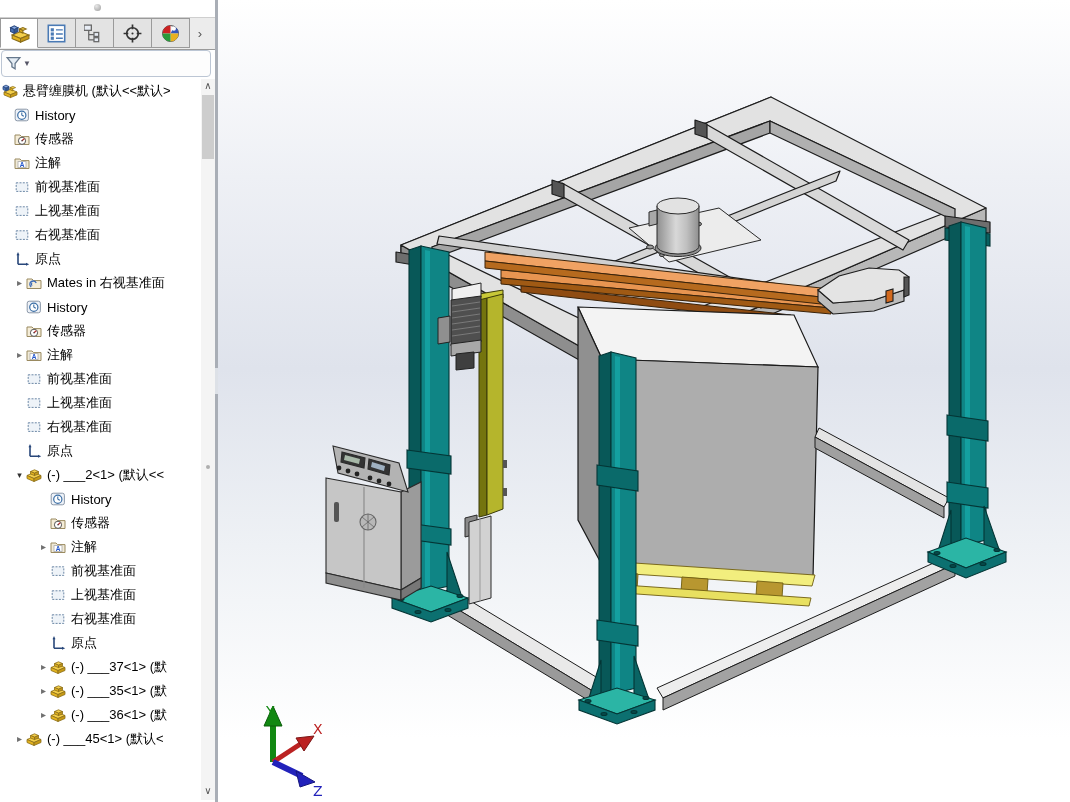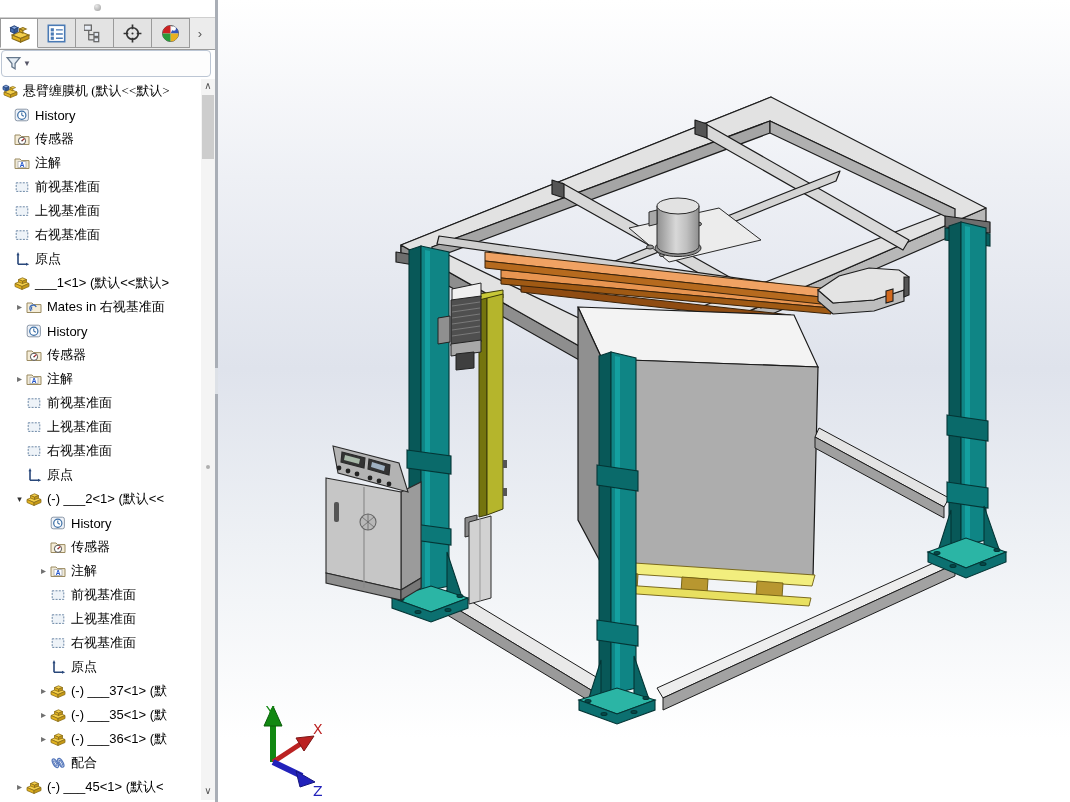--- a/index.html
+++ b/index.html
@@ -27,21 +27,21 @@
     background:#fdfdfd;display:flex;align-items:center;padding:0 3px;}
   #filter-box svg{width:17px;height:17px;}
   #filter-caret{color:#556;font-size:8px;margin-left:1px;}
   #filter-input{flex:1;border:none;outline:none;background:transparent;font-size:12px;height:20px;}
 
   
   #tree{position:absolute;left:0;top:79px;width:200px;bottom:0;overflow:hidden;
     font-size:13px;color:#000;}
   .row{height:24px;display:flex;align-items:center;white-space:nowrap;overflow:hidden;cursor:default;}
   .row .lbl{margin-left:1px;}
-  .d0{padding-left:2px;font-family:Liberation Serif, serif;} .d1{padding-left:14px;} .d2{padding-left:13px;} .d3{padding-left:37px;}
+  .d0{padding-left:2px;} .d1{padding-left:14px;} .d2{padding-left:13px;} .d3{padding-left:37px;}
   .arrowslot{width:13px;flex:0 0 13px;font-size:10px;color:#707070;text-align:center;line-height:24px;}
   .arrowslot.down{color:#303030;font-size:9px;}
   .ticon{width:16px;height:16px;flex:0 0 16px;margin-right:4px;}
 
   
   #vscroll{position:absolute;right:0px;top:79px;width:14px;height:721px;background:#f4f4f4;}
   .scr-btn{position:absolute;left:0;width:14px;height:14px;color:#555;font-size:10px;
     text-align:center;line-height:14px;}
   #scr-up{top:0;} #scr-down{bottom:2px;}
   #scr-thumb{position:absolute;left:1px;top:16px;width:12px;height:64px;background:#cdcdcd;}
@@ -241,165 +241,152 @@
             <use href="#plane"></use>
           </svg>
           <span class="lbl">右视基准面</span>
         </div>
         <div class="row d1">
           <svg class="ticon">
             <use href="#origin"></use>
           </svg>
           <span class="lbl">原点</span>
         </div>
-        <div class="row d1">
+        <div class="row d2">
+          <span class="arrowslot">▸</span>
+          <svg class="ticon">
+            <use href="#mates-folder"></use>
+          </svg>
+          <span class="lbl">Mates in 右视基准面</span>
+        </div>
+        <div class="row d2">
+          <span class="arrowslot"></span>
+          <svg class="ticon">
+            <use href="#history"></use>
+          </svg>
+          <span class="lbl">History</span>
+        </div>
+        <div class="row d2">
+          <span class="arrowslot"></span>
+          <svg class="ticon">
+            <use href="#sensors"></use>
+          </svg>
+          <span class="lbl">传感器</span>
+        </div>
+        <div class="row d2">
+          <span class="arrowslot">▸</span>
+          <svg class="ticon">
+            <use href="#annotations"></use>
+          </svg>
+          <span class="lbl">注解</span>
+        </div>
+        <div class="row d2">
+          <span class="arrowslot"></span>
+          <svg class="ticon">
+            <use href="#plane"></use>
+          </svg>
+          <span class="lbl">前视基准面</span>
+        </div>
+        <div class="row d2">
+          <span class="arrowslot"></span>
+          <svg class="ticon">
+            <use href="#plane"></use>
+          </svg>
+          <span class="lbl">上视基准面</span>
+        </div>
+        <div class="row d2">
+          <span class="arrowslot"></span>
+          <svg class="ticon">
+            <use href="#plane"></use>
+          </svg>
+          <span class="lbl">右视基准面</span>
+        </div>
+        <div class="row d2">
+          <span class="arrowslot"></span>
+          <svg class="ticon">
+            <use href="#origin"></use>
+          </svg>
+          <span class="lbl">原点</span>
+        </div>
+        <div class="row d2">
+          <span class="arrowslot down">▾</span>
           <svg class="ticon">
             <use href="#part"></use>
           </svg>
-          <span class="lbl">___1&lt;1&gt; (默认&lt;&lt;默认&gt;</span>
-        </div>
-        <div class="row d2">
+          <span class="lbl">(-) ___2&lt;1&gt; (默认&lt;&lt;</span>
+        </div>
+        <div class="row d3">
+          <span class="arrowslot"></span>
+          <svg class="ticon">
+            <use href="#history"></use>
+          </svg>
+          <span class="lbl">History</span>
+        </div>
+        <div class="row d3">
+          <span class="arrowslot"></span>
+          <svg class="ticon">
+            <use href="#sensors"></use>
+          </svg>
+          <span class="lbl">传感器</span>
+        </div>
+        <div class="row d3">
           <span class="arrowslot">▸</span>
           <svg class="ticon">
-            <use href="#mates-folder"></use>
-          </svg>
-          <span class="lbl">Mates in 右视基准面</span>
-        </div>
-        <div class="row d2">
-          <span class="arrowslot"></span>
-          <svg class="ticon">
-            <use href="#history"></use>
-          </svg>
-          <span class="lbl">History</span>
-        </div>
-        <div class="row d2">
-          <span class="arrowslot"></span>
-          <svg class="ticon">
-            <use href="#sensors"></use>
-          </svg>
-          <span class="lbl">传感器</span>
-        </div>
-        <div class="row d2">
+            <use href="#annotations"></use>
+          </svg>
+          <span class="lbl">注解</span>
+        </div>
+        <div class="row d3">
+          <span class="arrowslot"></span>
+          <svg class="ticon">
+            <use href="#plane"></use>
+          </svg>
+          <span class="lbl">前视基准面</span>
+        </div>
+        <div class="row d3">
+          <span class="arrowslot"></span>
+          <svg class="ticon">
+            <use href="#plane"></use>
+          </svg>
+          <span class="lbl">上视基准面</span>
+        </div>
+        <div class="row d3">
+          <span class="arrowslot"></span>
+          <svg class="ticon">
+            <use href="#plane"></use>
+          </svg>
+          <span class="lbl">右视基准面</span>
+        </div>
+        <div class="row d3">
+          <span class="arrowslot"></span>
+          <svg class="ticon">
+            <use href="#origin"></use>
+          </svg>
+          <span class="lbl">原点</span>
+        </div>
+        <div class="row d3">
           <span class="arrowslot">▸</span>
           <svg class="ticon">
-            <use href="#annotations"></use>
-          </svg>
-          <span class="lbl">注解</span>
-        </div>
-        <div class="row d2">
-          <span class="arrowslot"></span>
-          <svg class="ticon">
-            <use href="#plane"></use>
-          </svg>
-          <span class="lbl">前视基准面</span>
-        </div>
-        <div class="row d2">
-          <span class="arrowslot"></span>
-          <svg class="ticon">
-            <use href="#plane"></use>
-          </svg>
-          <span class="lbl">上视基准面</span>
-        </div>
-        <div class="row d2">
-          <span class="arrowslot"></span>
-          <svg class="ticon">
-            <use href="#plane"></use>
-          </svg>
-          <span class="lbl">右视基准面</span>
-        </div>
-        <div class="row d2">
-          <span class="arrowslot"></span>
-          <svg class="ticon">
-            <use href="#origin"></use>
-          </svg>
-          <span class="lbl">原点</span>
-        </div>
-        <div class="row d2">
-          <span class="arrowslot down">▾</span>
-          <svg class="ticon">
             <use href="#part"></use>
           </svg>
-          <span class="lbl">(-) ___2&lt;1&gt; (默认&lt;&lt;</span>
-        </div>
-        <div class="row d3">
-          <span class="arrowslot"></span>
-          <svg class="ticon">
-            <use href="#history"></use>
-          </svg>
-          <span class="lbl">History</span>
-        </div>
-        <div class="row d3">
-          <span class="arrowslot"></span>
-          <svg class="ticon">
-            <use href="#sensors"></use>
-          </svg>
-          <span class="lbl">传感器</span>
+          <span class="lbl">(-) ___37&lt;1&gt; (默</span>
         </div>
         <div class="row d3">
           <span class="arrowslot">▸</span>
           <svg class="ticon">
-            <use href="#annotations"></use>
-          </svg>
-          <span class="lbl">注解</span>
-        </div>
-        <div class="row d3">
-          <span class="arrowslot"></span>
-          <svg class="ticon">
-            <use href="#plane"></use>
-          </svg>
-          <span class="lbl">前视基准面</span>
-        </div>
-        <div class="row d3">
-          <span class="arrowslot"></span>
-          <svg class="ticon">
-            <use href="#plane"></use>
-          </svg>
-          <span class="lbl">上视基准面</span>
-        </div>
-        <div class="row d3">
-          <span class="arrowslot"></span>
-          <svg class="ticon">
-            <use href="#plane"></use>
-          </svg>
-          <span class="lbl">右视基准面</span>
-        </div>
-        <div class="row d3">
-          <span class="arrowslot"></span>
-          <svg class="ticon">
-            <use href="#origin"></use>
-          </svg>
-          <span class="lbl">原点</span>
+            <use href="#part"></use>
+          </svg>
+          <span class="lbl">(-) ___35&lt;1&gt; (默</span>
         </div>
         <div class="row d3">
           <span class="arrowslot">▸</span>
           <svg class="ticon">
             <use href="#part"></use>
           </svg>
-          <span class="lbl">(-) ___37&lt;1&gt; (默</span>
-        </div>
-        <div class="row d3">
-          <span class="arrowslot">▸</span>
-          <svg class="ticon">
-            <use href="#part"></use>
-          </svg>
-          <span class="lbl">(-) ___35&lt;1&gt; (默</span>
-        </div>
-        <div class="row d3">
-          <span class="arrowslot">▸</span>
-          <svg class="ticon">
-            <use href="#part"></use>
-          </svg>
           <span class="lbl">(-) ___36&lt;1&gt; (默</span>
-        </div>
-        <div class="row d3">
-          <span class="arrowslot"></span>
-          <svg class="ticon">
-            <use href="#mates"></use>
-          </svg>
-          <span class="lbl">配合</span>
         </div>
         <div class="row d2">
           <span class="arrowslot">▸</span>
           <svg class="ticon">
             <use href="#part"></use>
           </svg>
           <span class="lbl">(-) ___45&lt;1&gt; (默认&lt;</span>
         </div>
       </div>
 

